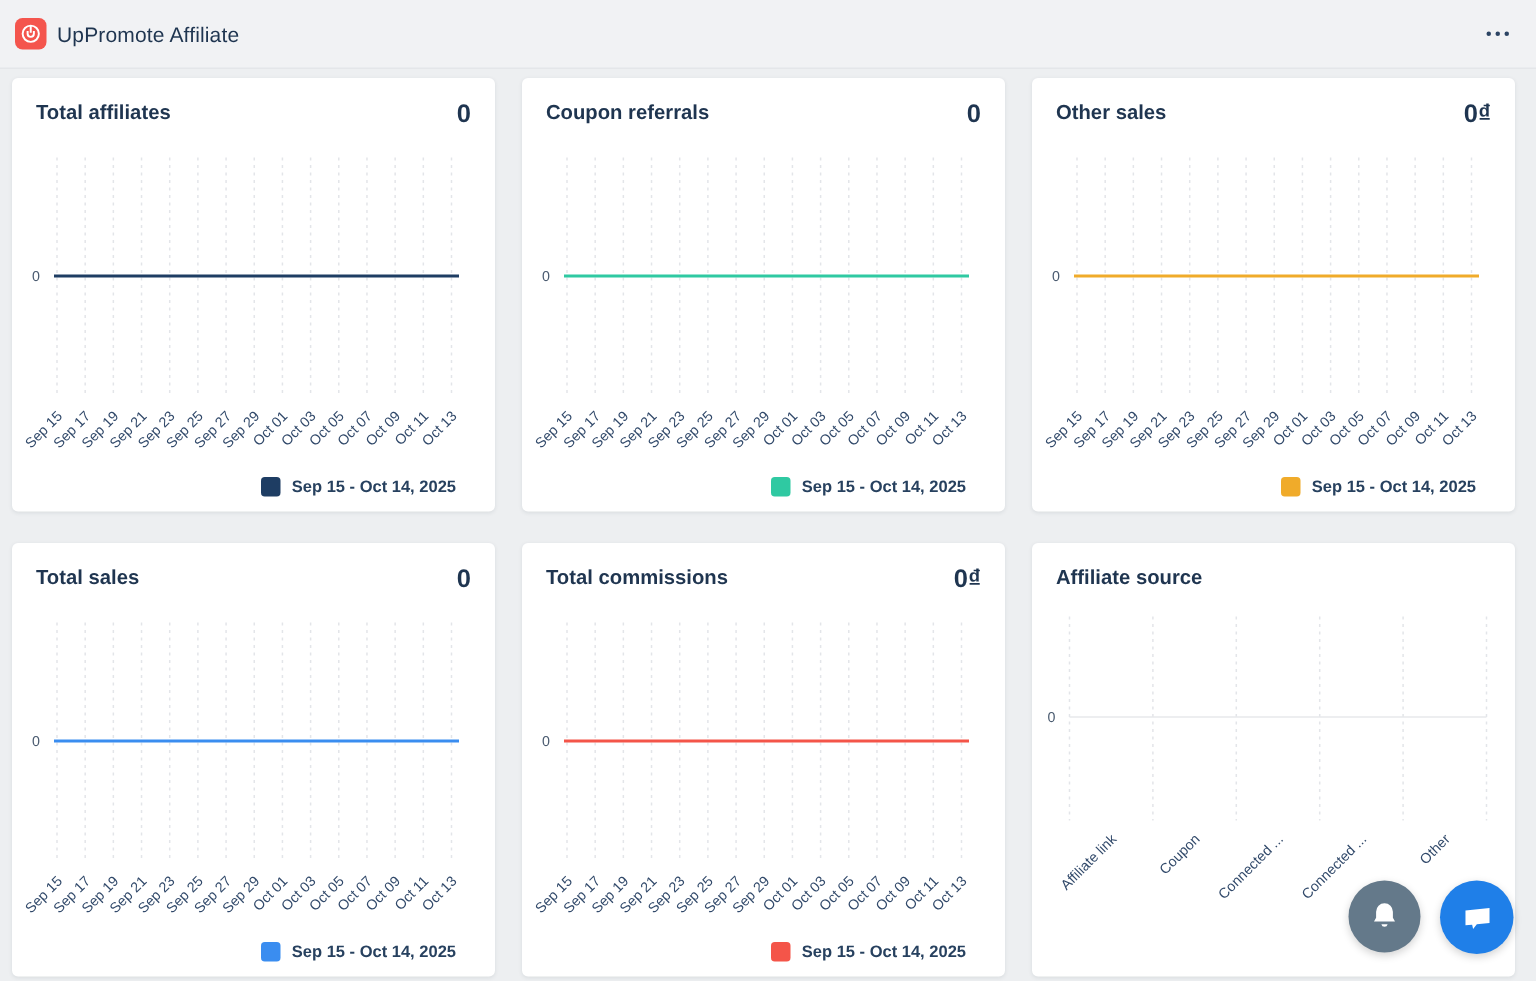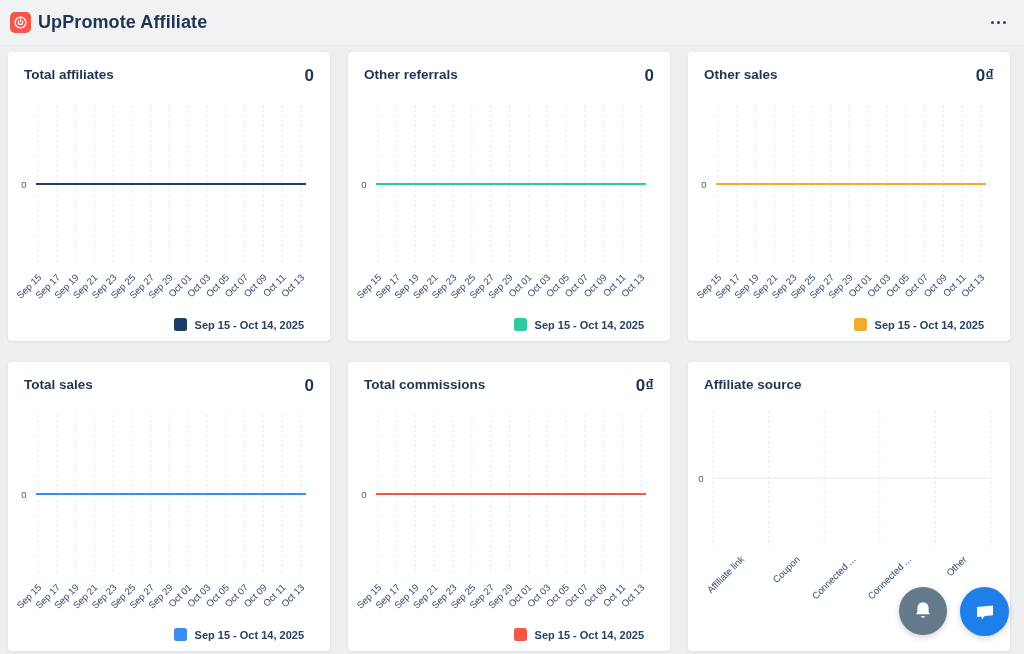--- a/index.html
+++ b/index.html
@@ -21,22 +21,22 @@
   }
   .logo-badge {
     width: 21px; height: 21px;
     border-radius: 5px;
     background: #f4554d;
     display: flex; align-items: center; justify-content: center;
     flex: 0 0 auto;
   }
   .app-title {
     margin-left: 7px;
-    font-size: 18px;
-    font-weight: 700;
+    font-size: 14px;
+    font-weight: 400;
     color: #1f3550;
     letter-spacing: .1px;
   }
   .more-menu {
     margin-left: auto;
     display: flex; gap: 3px; align-items: center;
     padding: 6px 2px;
     cursor: pointer;
   }
   .more-menu i {
@@ -163,21 +163,21 @@
           <text class="xtick" transform="translate(297 186) rotate(-45)" text-anchor="end">Oct 13</text>
         </svg></div>
     <div class="legend">
       <span class="swatch" style="background: rgb(30, 61, 99);"></span>
       <span>Sep 15 - Oct 14, 2025</span>
     </div>
   </section>
 
   <section class="card">
     <div class="card-head">
-      <h2 class="card-title">Other referrals</h2>
+      <h2 class="card-title">Coupon referrals</h2>
       <span class="card-value">0</span>
     </div>
     <div class="chart"><svg width="322" height="224" viewBox="0 0 322 224">
           <line x1="30" y1="13" x2="30" y2="173" stroke="#e3e5e9" stroke-dasharray="2 3"></line>
           <line x1="48.785714285714285" y1="13" x2="48.785714285714285" y2="173" stroke="#e3e5e9" stroke-dasharray="2 3"></line>
           <line x1="67.57142857142857" y1="13" x2="67.57142857142857" y2="173" stroke="#e3e5e9" stroke-dasharray="2 3"></line>
           <line x1="86.35714285714286" y1="13" x2="86.35714285714286" y2="173" stroke="#e3e5e9" stroke-dasharray="2 3"></line>
           <line x1="105.14285714285714" y1="13" x2="105.14285714285714" y2="173" stroke="#e3e5e9" stroke-dasharray="2 3"></line>
           <line x1="123.92857142857143" y1="13" x2="123.92857142857143" y2="173" stroke="#e3e5e9" stroke-dasharray="2 3"></line>
           <line x1="142.71428571428572" y1="13" x2="142.71428571428572" y2="173" stroke="#e3e5e9" stroke-dasharray="2 3"></line>

